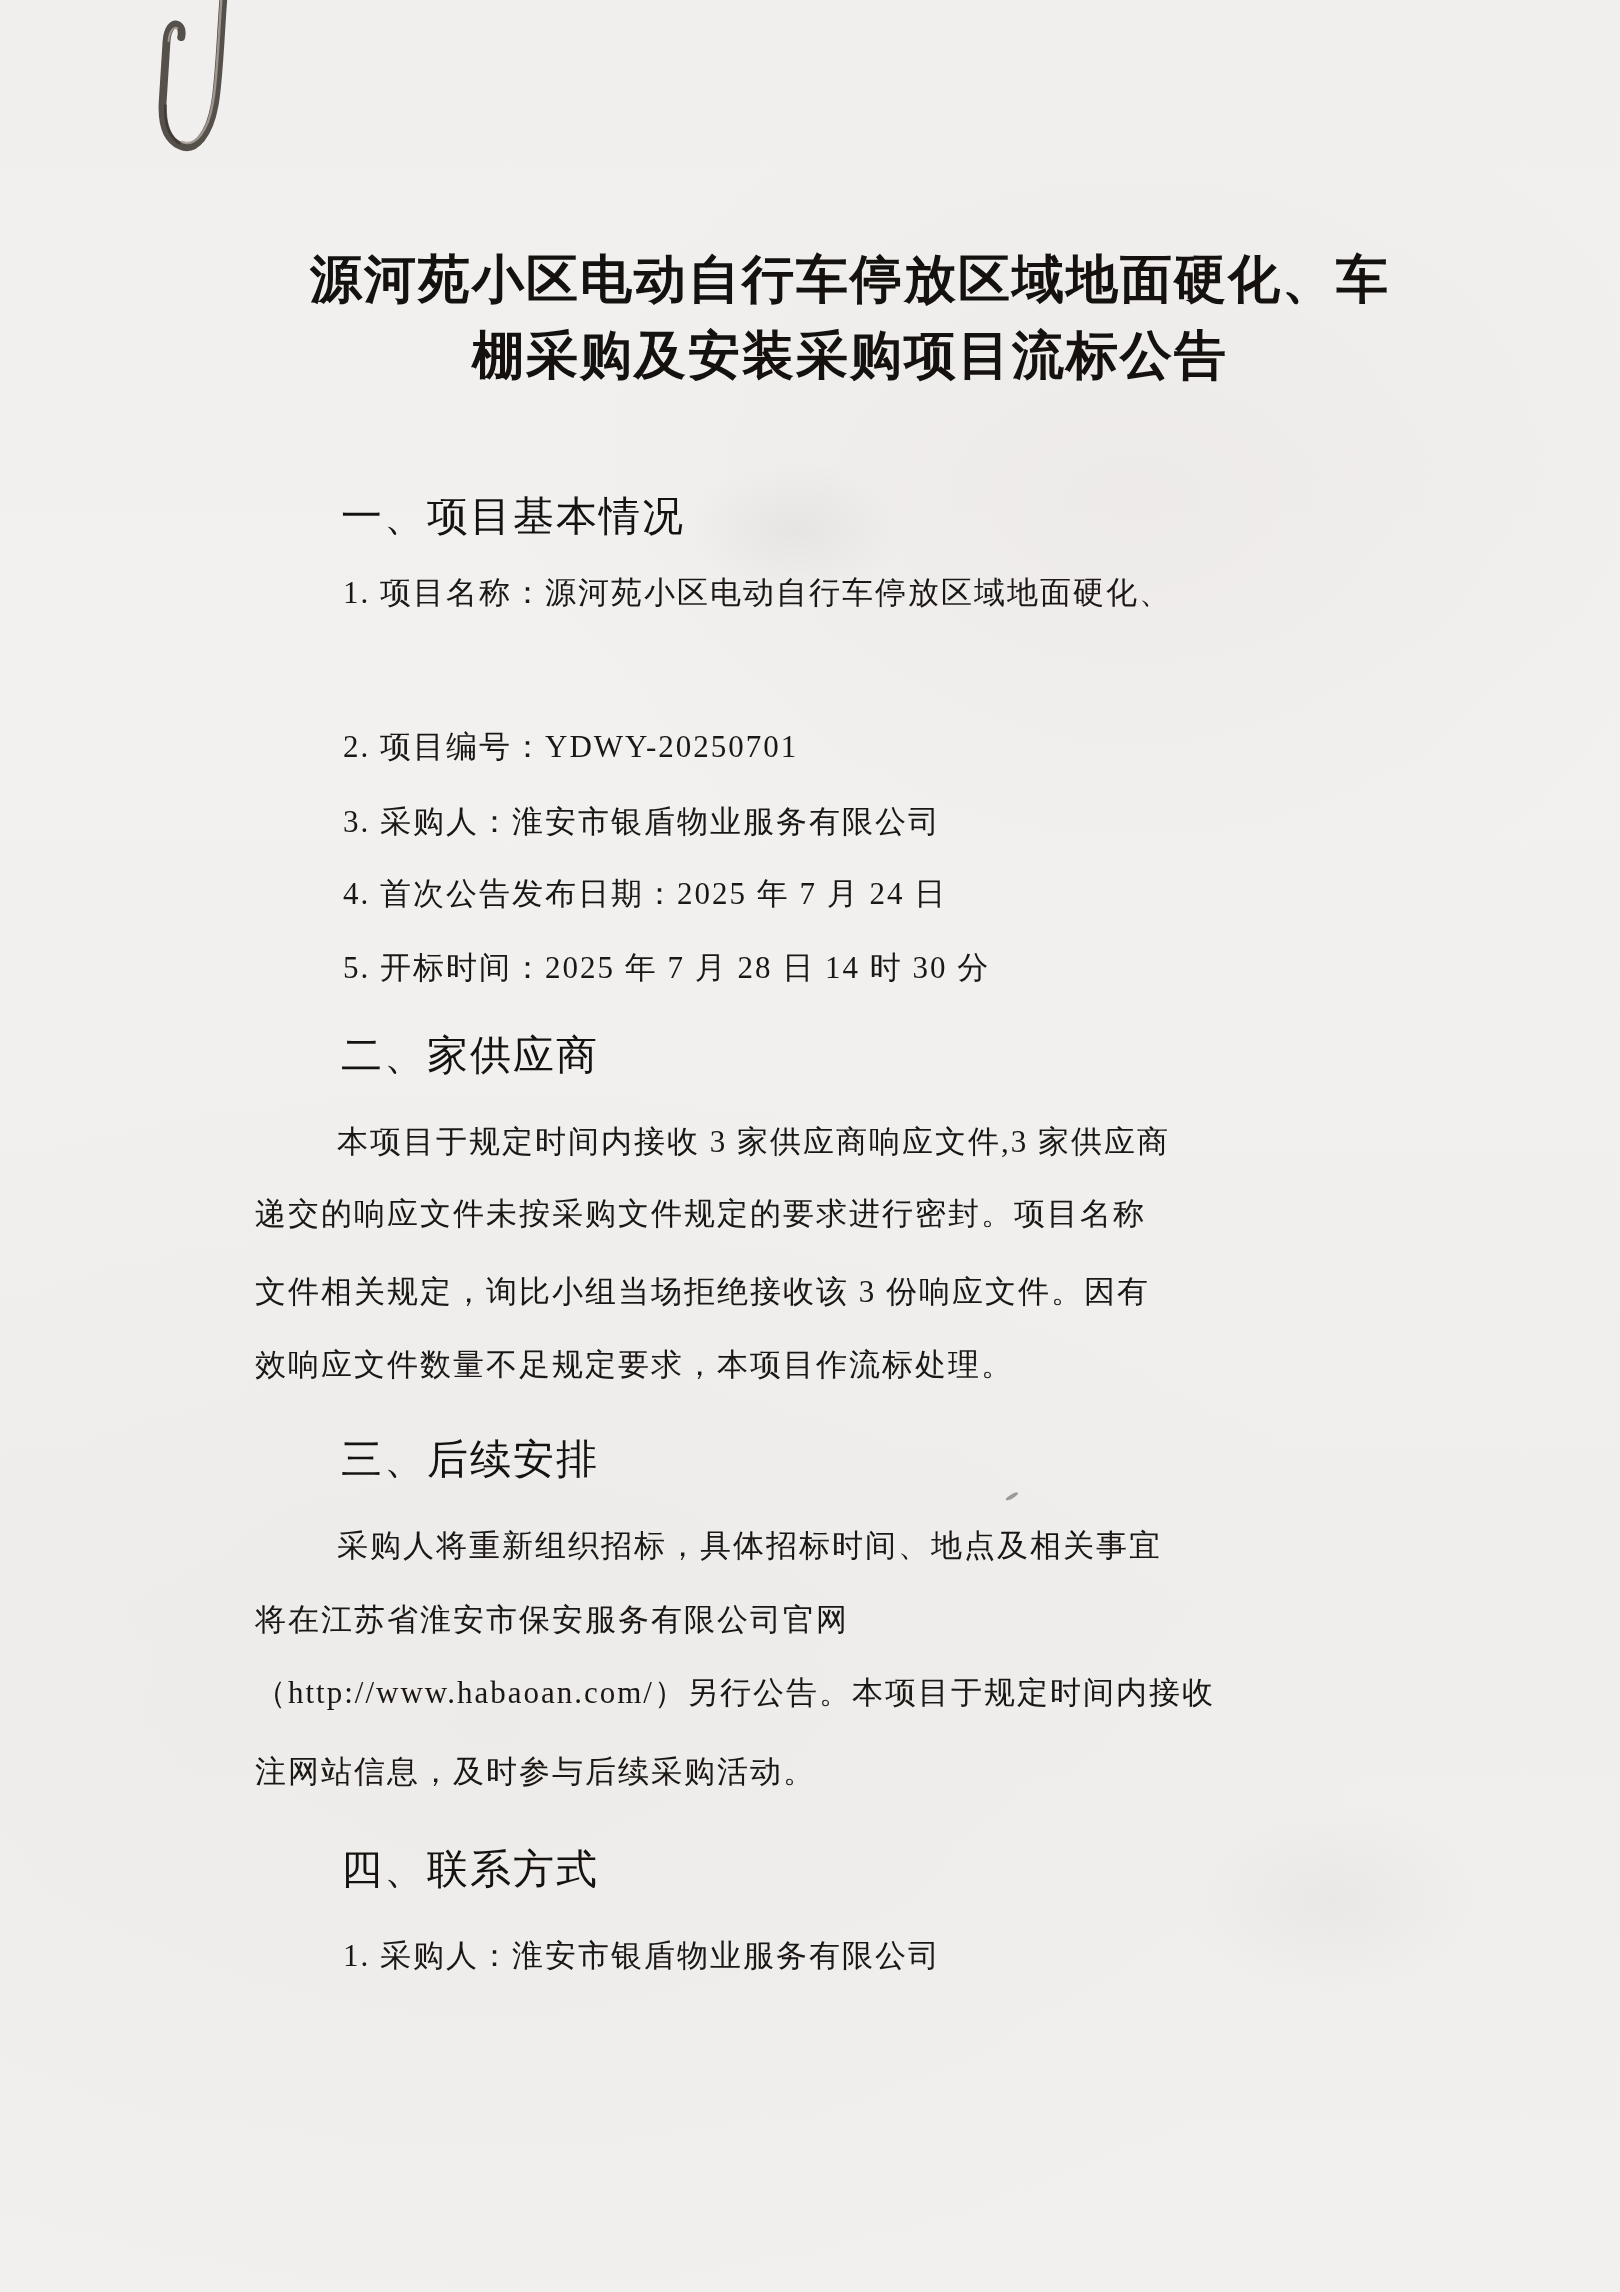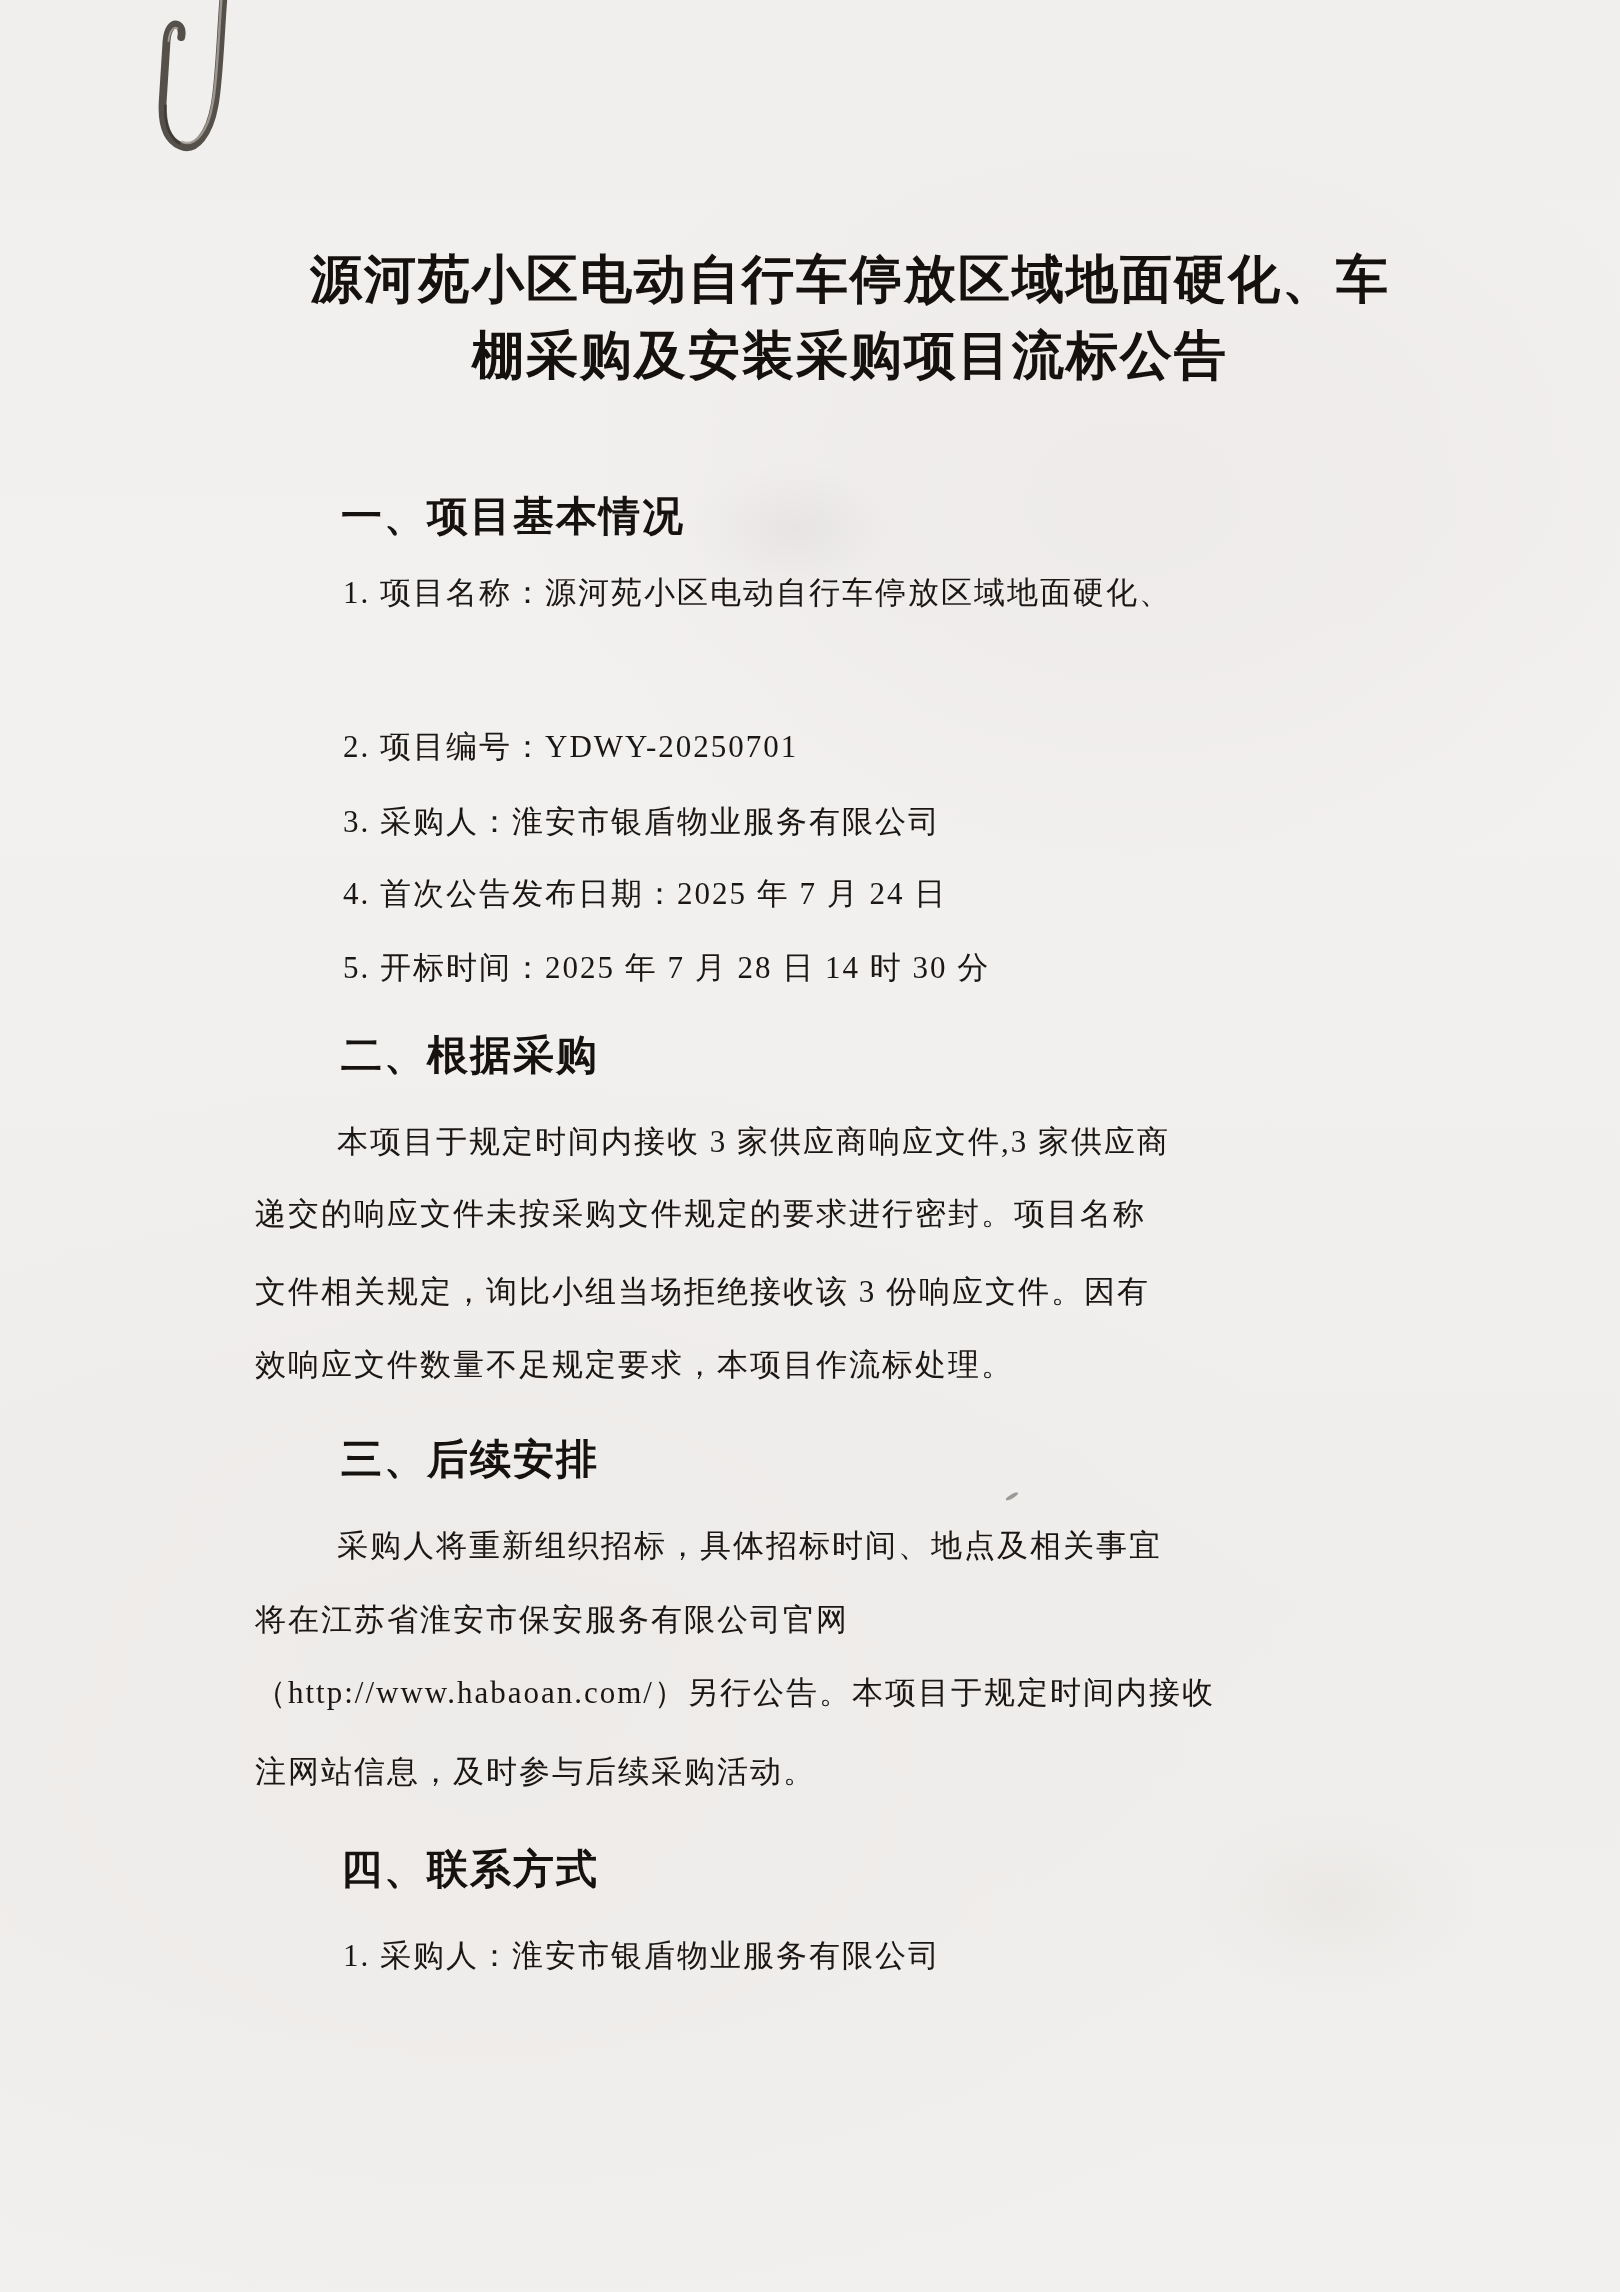--- a/index.html
+++ b/index.html
@@ -22,21 +22,21 @@
     letter-spacing:2px;
     color:#1b1714;
   }
   .indent{left:343px;}
   .flush{left:255px;}
   .heading{
     position:absolute;
     left:341px;
     white-space:nowrap;
     font-family:"Liberation Sans", sans-serif;
-    font-weight:700;
+    font-weight:400;
     font-size:41px;
     letter-spacing:2px;
     color:#15120f;
   }
   .title-line{
     position:absolute;
     left:0;width:100%;
     text-align:center;
     font-family:"Liberation Sans", sans-serif;
     font-weight:700;
@@ -77,21 +77,21 @@
   <div class="title-line" style="top:245px">源河苑小区电动自行车停放区域地面硬化、车</div>
   <div class="title-line" style="top:321px">棚采购及安装采购项目流标公告</div>
 
   <div class="heading" style="top:489px">一、项目基本情况</div>
   <div class="line indent" style="top:572px">1. 项目名称：源河苑小区电动自行车停放区域地面硬化、</div>
   <div class="line indent" style="top:726px">2. 项目编号：YDWY-20250701</div>
   <div class="line indent" style="top:801px">3. 采购人：淮安市银盾物业服务有限公司</div>
   <div class="line indent" style="top:873px">4. 首次公告发布日期：2025 年 7 月 24 日</div>
   <div class="line indent" style="top:947px">5. 开标时间：2025 年 7 月 28 日 14 时 30 分</div>
 
-  <div class="heading" style="top:1028px">二、根据采购</div>
+  <div class="heading" style="top:1028px">二、家供应商</div>
   <div class="line indent" style="top:1121px;left:337px">本项目于规定时间内接收 3 家供应商响应文件,3 家供应商</div>
   <div class="line flush" style="top:1193px">递交的响应文件未按采购文件规定的要求进行密封。项目名称</div>
   <div class="line flush" style="top:1271px">文件相关规定，询比小组当场拒绝接收该 3 份响应文件。因有</div>
   <div class="line flush" style="top:1344px">效响应文件数量不足规定要求，本项目作流标处理。</div>
 
   <div class="heading" style="top:1432px">三、后续安排</div>
   <div class="line indent" style="top:1525px;left:337px">采购人将重新组织招标，具体招标时间、地点及相关事宜</div>
   <div class="line flush" style="top:1599px">将在江苏省淮安市保安服务有限公司官网</div>
   <div class="line flush" style="top:1672px">（http://www.habaoan.com/）另行公告。本项目于规定时间内接收</div>
   <div class="line flush" style="top:1751px">注网站信息，及时参与后续采购活动。</div>

